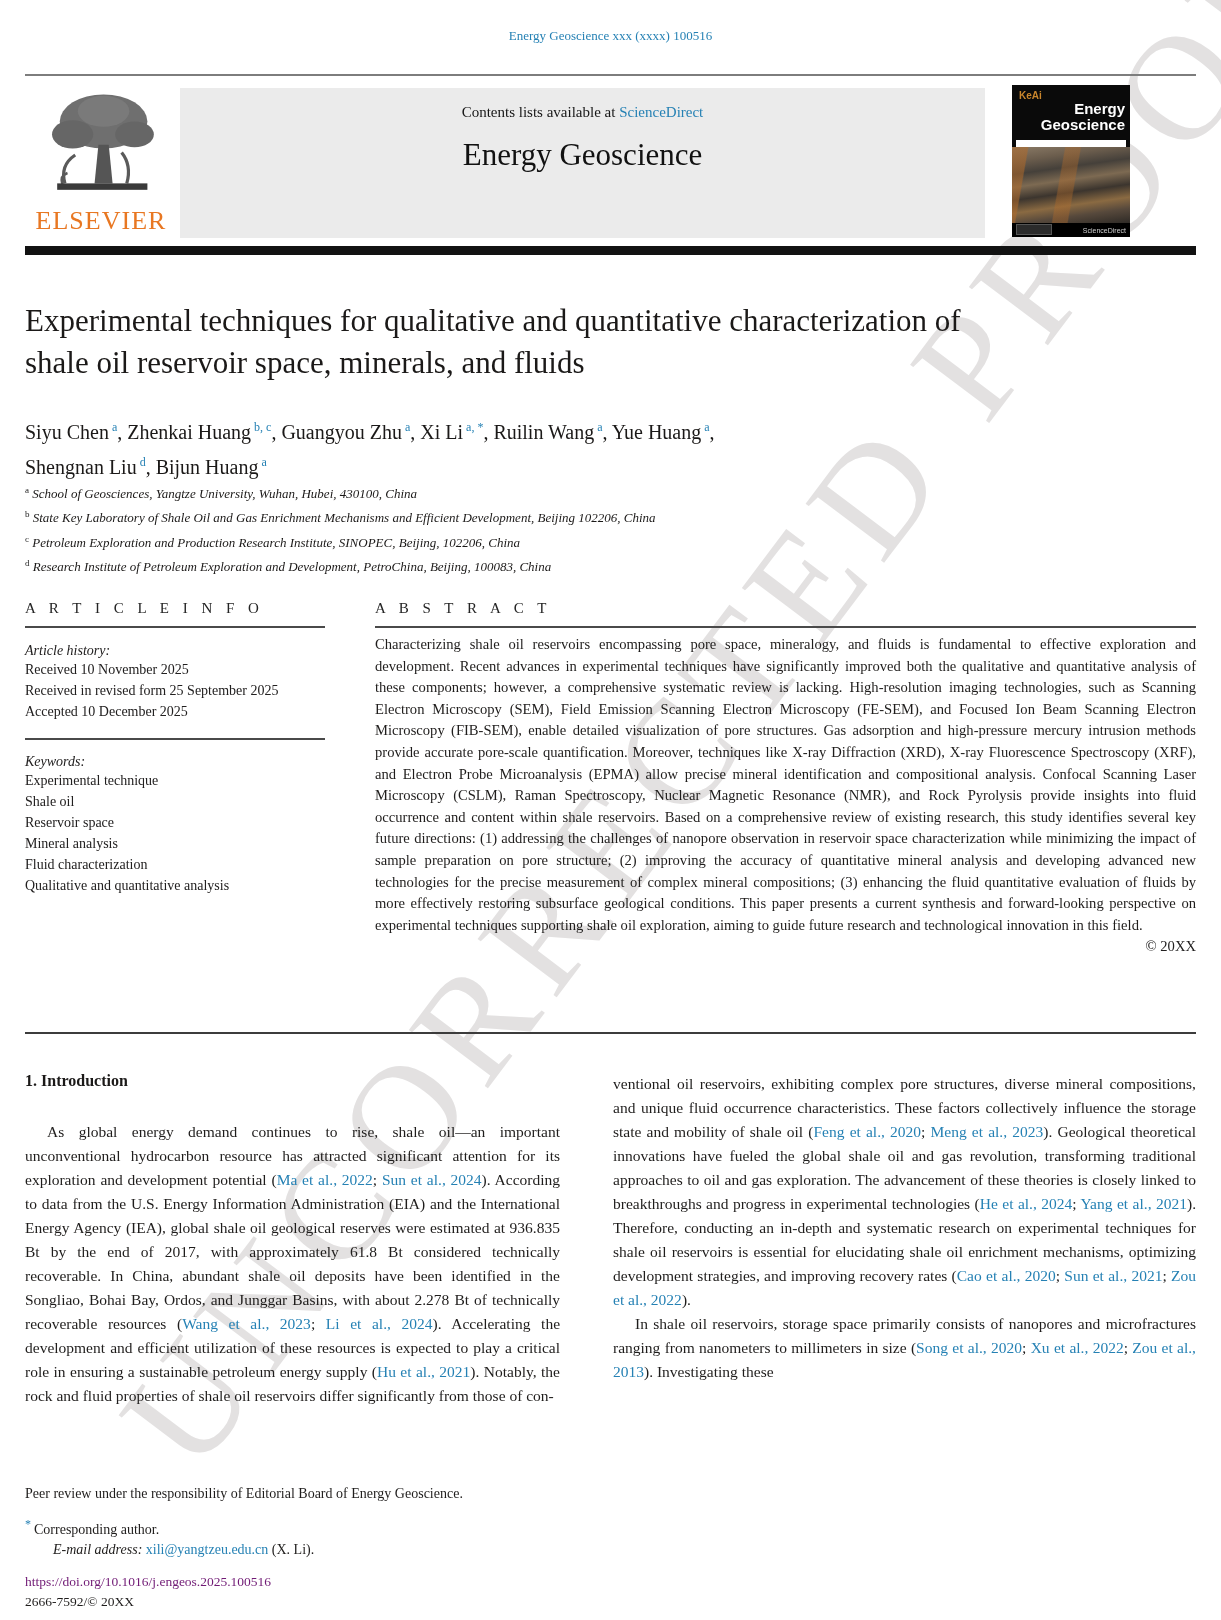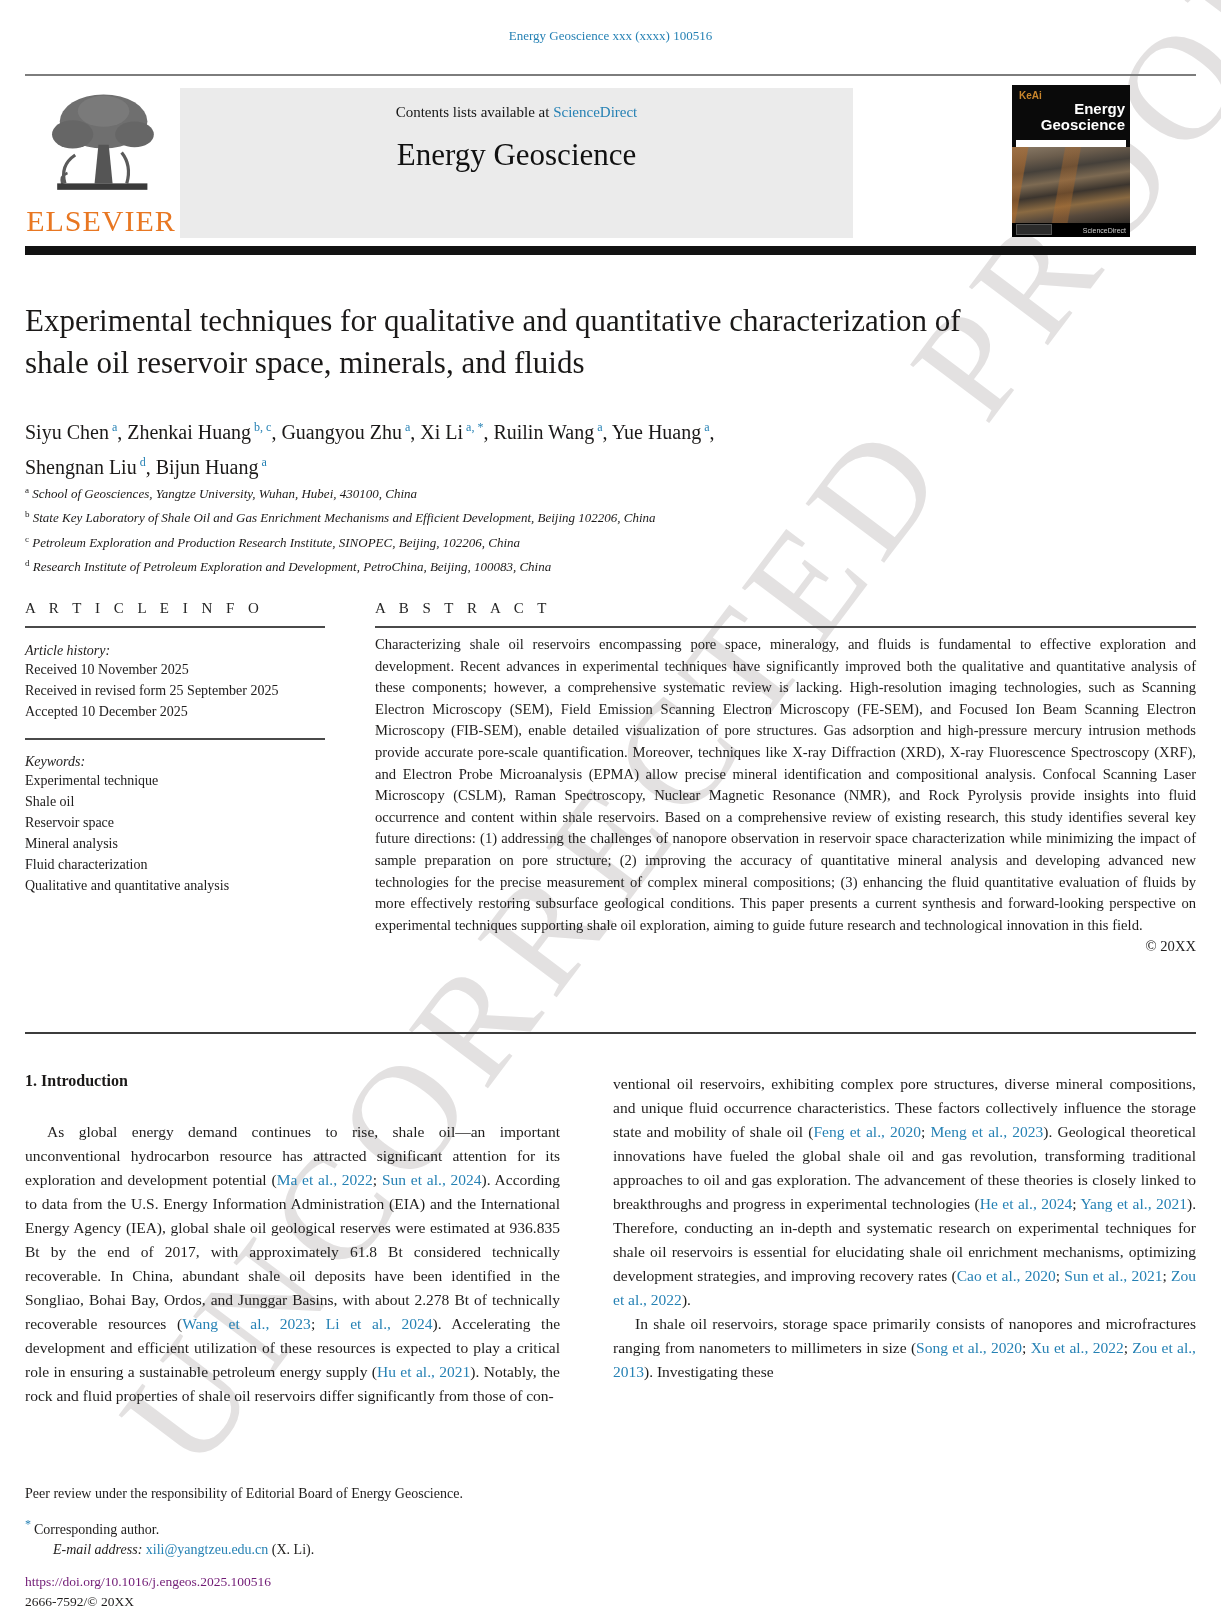--- a/index.html
+++ b/index.html
@@ -12,30 +12,30 @@
     position:absolute;left:-150px;top:760px;width:1530px;text-align:center;
     font-size:150px;line-height:150px;letter-spacing:14px;color:#e3e1e1;
     transform:rotate(-53deg);transform-origin:center;z-index:0;white-space:nowrap;
     font-family:"Liberation Serif", serif;
   }
   .content{position:relative;z-index:1;}
   
   .running-head{position:absolute;top:28px;left:0;width:1221px;text-align:center;
     font-size:13px;color:#2581b4;}
   .top-rule{position:absolute;top:74px;left:25px;width:1171px;height:2px;background:#7d7d7d;}
-  .masthead-box{position:absolute;left:180px;top:88px;width:673px;height:150px;background:#ebebeb;text-align:center;}
+  .masthead-box{position:absolute;left:180px;top:88px;width:805px;height:150px;background:#ebebeb;text-align:center;}
   .contents-line{margin-top:16px;font-size:15px;color:#161616;}
   .journal-name{margin-top:16px;font-size:31px;color:#111;}
   .homepage-line{margin-top:22px;font-size:15px;color:#161616;}
   .t-link{color:#2581b4;}
   .t-sup{font-size:12px;vertical-align:super;color:#2581b4;}
   .t-italic{font-style:italic;}
   
   .elsevier{position:absolute;left:25px;top:88px;width:152px;height:150px;text-align:center;}
-  .elsevier-name{font-size:30px;letter-spacing:1px;color:#e87722;line-height:26px;}
+  .elsevier-name{font-size:26px;letter-spacing:1px;color:#e87722;line-height:26px;}
   
   .cover{position:absolute;left:1012px;top:85px;width:118px;height:152px;background:#0a0a0a;overflow:hidden;}
   .cover-keai{position:absolute;left:7px;top:5px;color:#c8852c;font-family:"Liberation Sans",sans-serif;font-size:10px;font-weight:bold;}
   .cover-title{position:absolute;right:5px;top:16px;text-align:right;color:#ffffff;
     font-family:"Liberation Sans",sans-serif;font-weight:bold;font-size:15px;line-height:16px;}
   .cover-strip{position:absolute;left:4px;right:4px;top:55px;height:7px;background:#ffffff;}
   .cover-rock{position:absolute;left:0;right:0;top:62px;height:76px;
     background:
       linear-gradient(100deg, rgba(176,106,42,.55) 0 12%, transparent 13% 40%, rgba(176,106,42,.4) 41% 52%, transparent 53%),
       linear-gradient(172deg,#8a7a66 0%,#6b5d4d 16%,#45403a 30%,#7d6a52 44%,#3c352e 58%,#8a6a42 72%,#57493c 84%,#2e2a26 100%);}

